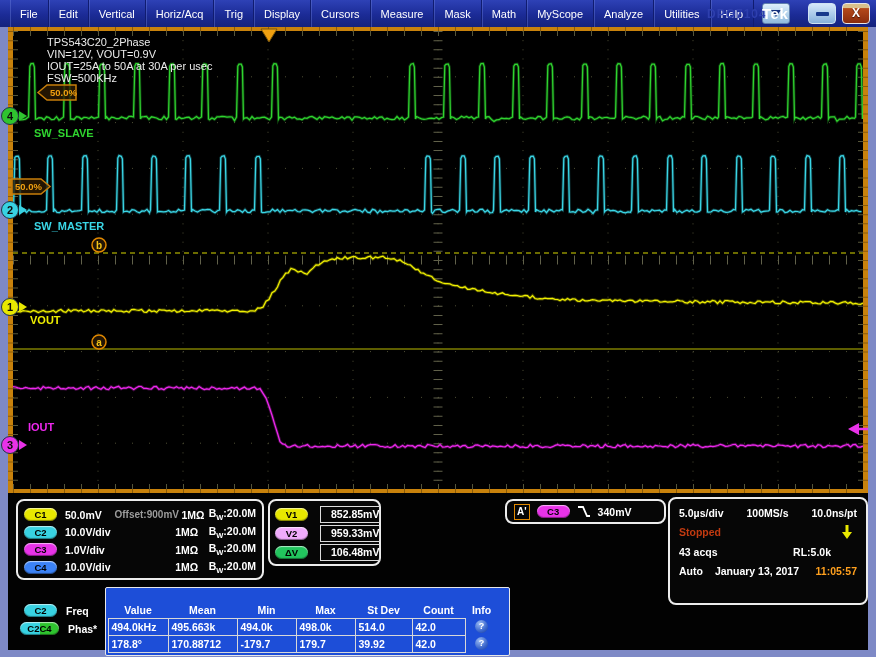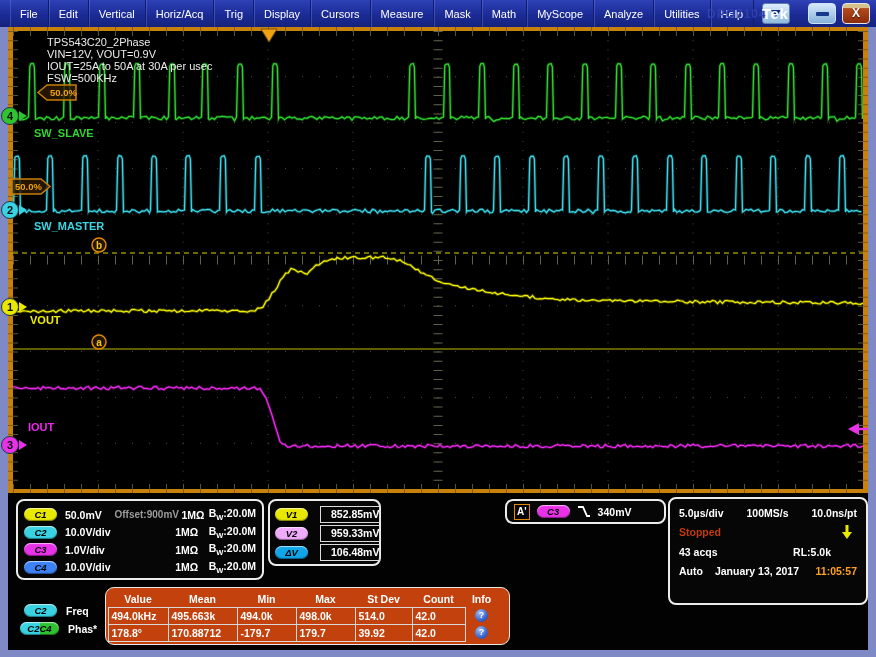--- a/index.html
+++ b/index.html
@@ -36,21 +36,21 @@
     background:linear-gradient(180deg,#d9c18b 0%,#d9c18b 20%,#b5491a 24%,#8a2c0c 100%);
     color:#fff;font-weight:bold;font-size:12px;text-align:center;line-height:19px;text-shadow:0 1px 1px #401000;}
   
   #scope-svg{position:absolute;left:0;top:27px;}
   #scope-svg text{font-family:"Liberation Sans",sans-serif;}
   
   #bottom{position:absolute;left:8px;top:493px;width:860px;height:157px;background:#020202;}
   .panel{position:absolute;background:#060606;border:2px solid #ececec;border-radius:8px;box-sizing:border-box;}
   .badge{
     display:inline-block;width:33px;height:13px;border-radius:7px;flex:none;
-    text-align:center;font-style:italic;font-weight:bold;font-size:9.5px;line-height:13.5px;color:#000;
+    text-align:center;font-weight:bold;font-size:9.5px;line-height:13.5px;color:#000;
     box-shadow:inset 0 1px 1px rgba(255,255,255,.65), inset 0 -1px 1px rgba(0,0,0,.45);
   }
   .rowtxt{font-weight:bold;font-size:10.5px;color:#fff;white-space:nowrap;}
   
   #ch-panel{left:8px;top:6px;width:248px;height:81px;padding:5px 6px;}
   .ch-row{display:flex;align-items:center;height:17.5px;}
   .ch-scale{width:62px;padding-left:8px;}
   .ch-offset{width:84px;color:#9c9c9c;font-size:10px;}
   .ch-offset:empty{width:50px;}
   .ch-imp{width:34px;}
@@ -60,21 +60,21 @@
   .cur-row{display:flex;align-items:center;height:19px;gap:12px;}
   .cur-cell{width:62px;height:15px;border:1px solid #dcdcdc;padding-left:10px;line-height:15px;}
   
   #trig-panel{left:497px;top:6px;width:161px;height:25px;display:flex;align-items:center;gap:7px;padding:0 7px;}
   #a-box{border:1.5px solid #e08800;color:#fff;font-weight:bold;font-size:10px;padding:0 2px;line-height:13px;height:14px;}
   
   #acq-panel{left:660px;top:4px;width:200px;height:108px;padding:4px 9px;display:flex;flex-direction:column;}
   .acq-row{display:flex;align-items:center;height:19.5px;}
   
   #meas-wrap{position:absolute;left:12px;top:94px;width:500px;height:62px;}
-  #meas-grid{position:absolute;left:85px;top:0;width:399px;border:1.5px solid #e8e8e8;border-radius:9px;background:#c2410c;padding:4px 2px 3px 2px;}
+  #meas-grid{position:absolute;left:85px;top:0;width:399px;border:1.5px solid #e8e8e8;border-radius:2px;background:#1d4ed8;padding:15px 2px 3px 2px;}
   .mg-row{display:grid;grid-template-columns:60px 69px 59px 59px 57px 53px 33px;}
   .mg-head{font-weight:bold;font-size:10.5px;color:#fff;text-align:center;height:15px;line-height:15px;}
   .mg-cell{border:1px solid #d8d8d8;margin:-0.5px;height:16px;line-height:16px;padding-left:3px;font-weight:bold;font-size:10.5px;color:#fff;white-space:nowrap;overflow:hidden;}
   .mg-cell.noborder{border-color:transparent;display:flex;align-items:center;justify-content:center;padding:0;}
   .qicon{width:13px;height:13px;border-radius:50%;
     background:radial-gradient(circle at 35% 28%,#9cbcf4,#3a66cc 60%,#1c3c94);
     color:#fff;font-weight:bold;font-size:9px;text-align:center;line-height:13px;}
   .meas-label{position:absolute;display:flex;align-items:center;gap:9px;}
   .badge-c2c4{width:39px;}
 </style>
@@ -242,21 +242,21 @@
   <div id="cur-panel" class="panel">
     <div class="cur-row">
       <span class="badge" style="background: rgb(232, 232, 0);">V1</span>
       <span class="rowtxt cur-cell">852.85mV</span>
     </div>
     <div class="cur-row">
       <span class="badge" style="background: #f0abfc;">V2</span>
       <span class="rowtxt cur-cell">959.33mV</span>
     </div>
     <div class="cur-row">
-      <span class="badge" style="background: #0ea5e9;">ΔV</span>
+      <span class="badge" style="background: #22c55e;">ΔV</span>
       <span class="rowtxt cur-cell">106.48mV</span>
     </div>
   </div>
 
   <div id="trig-panel" class="panel">
     <span id="a-box">A'</span>
     <span class="badge" style="background: rgb(232, 50, 232);">C3</span>
     <svg width="14" height="15">
       <path d="M1 3 H6 L10 12 H13" stroke="#ffffff" fill="none" stroke-width="1.8"></path>
     </svg>

